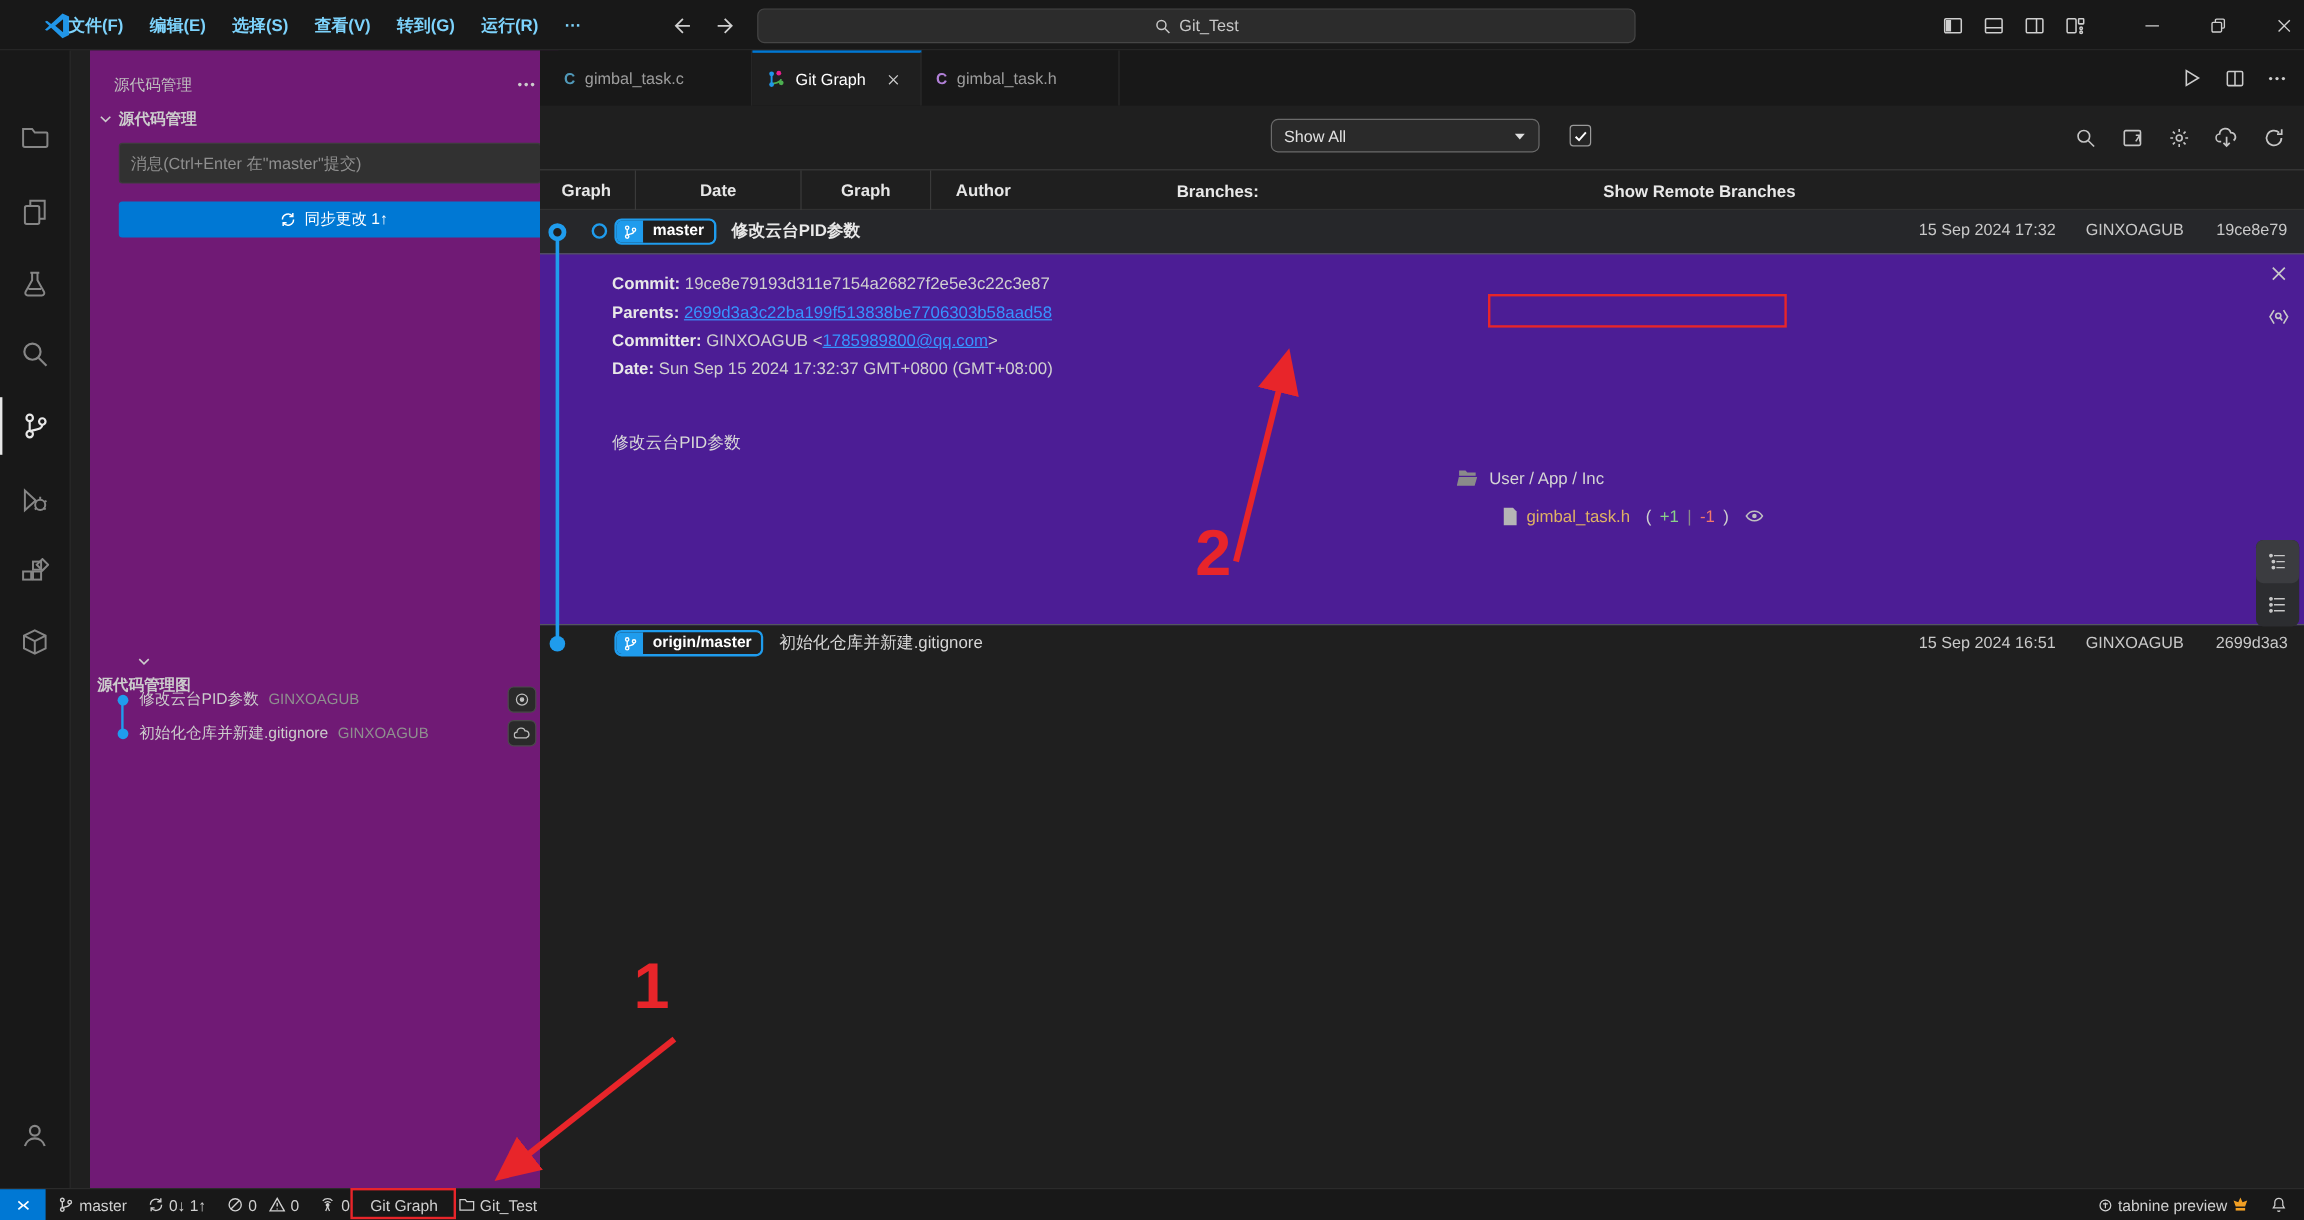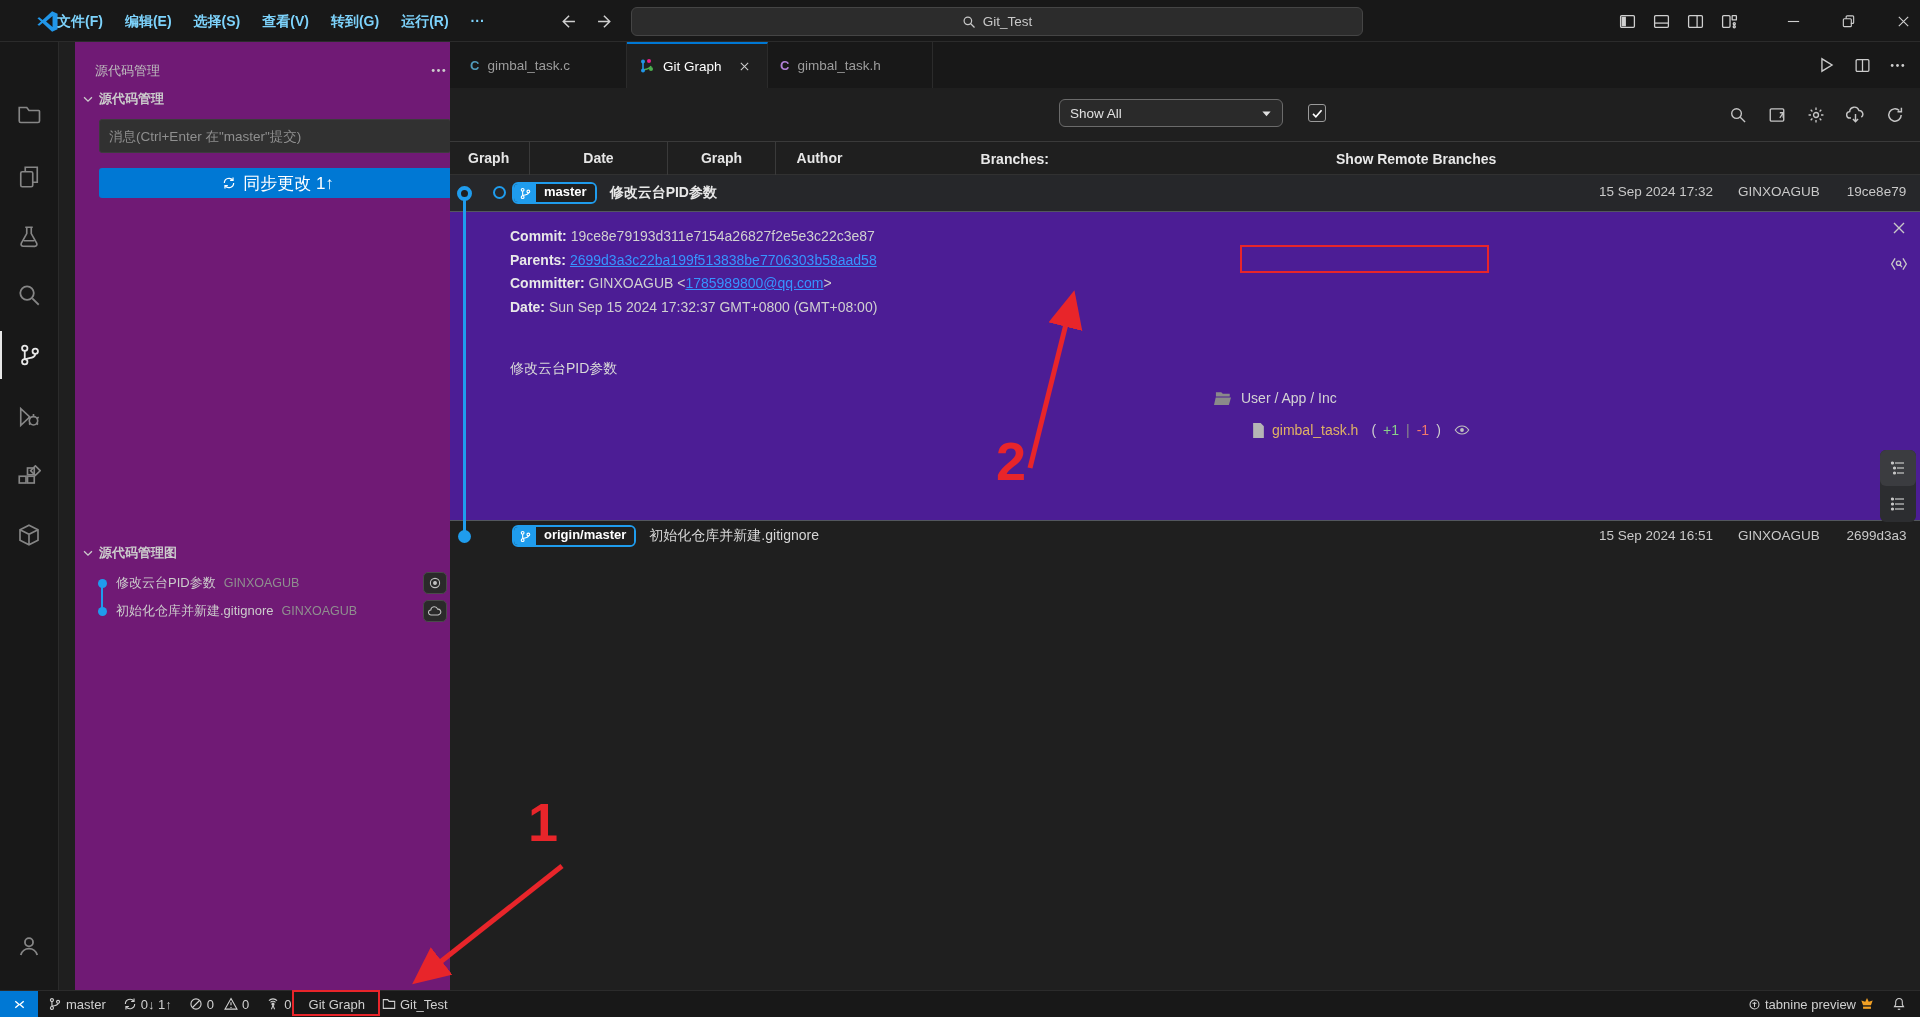--- a/index.html
+++ b/index.html
@@ -23,21 +23,21 @@
   .act-item { position:absolute; left:0; width:58px; height:48px; display:flex; align-items:center; justify-content:center; color:#868686; }
   .act-item.active { color:#e7e7e7; border-left:2px solid #e7e7e7; }
 
   
   .sidebar { position:absolute; left:75px; top:42px; width:391px; height:948px; background:#701a75; border-right:1px solid #2b2b2b; }
   .pane-title { position:absolute; left:20px; top:20px; font-size:13px; color:#bfbfbf; }
   .pane-more { position:absolute; left:355px; top:20px; color:#cccccc; }
   .sec-header { position:absolute; left:6px; display:flex; align-items:center; gap:4px; font-weight:bold; font-size:13px; color:#cccccc; }
   .commit-input { position:absolute; left:24px; top:77px; width:352px; height:34px; background:#313131; border:1px solid #3c3c3c; border-radius:3px; color:#cccccc; font-size:13.5px; padding:0 9px; outline:none; font-family:inherit; }
   .commit-input::placeholder { color:#8f8f8f; }
-  .sync-btn { position:absolute; left:24px; top:126px; width:358px; height:30px; background:#0078d4; border:none; border-radius:3px; color:#ffffff; font-size:17px; display:flex; align-items:center; justify-content:center; gap:7px; cursor:pointer; font-family:inherit; }
+  .sync-btn { position:absolute; left:24px; top:126px; width:358px; height:30px; background:#0078d4; border:none; border-radius:3px; color:#ffffff; font-size:13px; display:flex; align-items:center; justify-content:center; gap:7px; cursor:pointer; font-family:inherit; }
   .scm-row { position:absolute; left:0; width:391px; height:28px; display:flex; align-items:center; font-size:13px; color:#cccccc; }
   .scm-dot { position:absolute; left:23px; width:9px; height:9px; border-radius:50%; background:#1f9ced; }
   .scm-label { margin-left:41px; white-space:nowrap; }
   .scm-author { margin-left:8px; color:#8f8f8f; font-size:12.5px; }
   .scm-act { position:absolute; right:19px; width:24px; height:22px; border:1px solid #4a4a4a; border-radius:5px; background:#2a2a2a; display:flex; align-items:center; justify-content:center; color:#c0c0c0; }
 
   
   .editor { position:absolute; left:450px; top:42px; width:1470px; height:948px; background:#1f1f1f; }
   .tabbar { position:absolute; left:0; top:0; width:1470px; height:46px; background:#181818; }
   .tab { position:absolute; top:0; height:46px; display:flex; align-items:center; gap:8px; padding:0 12px; color:#9d9d9d; font-size:13.5px; border-right:1px solid #2b2b2b; }
@@ -267,21 +267,21 @@
   <button class="sync-btn">
     <span>
         <svg width="14" height="14" viewBox="0 0 16 16" fill="none" stroke="#fff" stroke-width="1.4">
           <path d="M13.3 8A5.3 5.3 0 0 1 3.6 11M2.7 8A5.3 5.3 0 0 1 12.4 5"></path>
           <path d="M12.6 1.8v3.3H9.3M3.4 14.2v-3.3h3.3"></path>
         </svg>
       </span>
     <span>同步更改 1↑</span>
   </button>
 
-  <div class="sec-header" style="top:502px;">
+  <div class="sec-header" style="top:502px;flex-direction:column;">
     <span>
         <svg width="14" height="14" viewBox="0 0 16 16" fill="none" stroke="currentColor" stroke-width="1.5">
           <path d="M3.5 6 8 10.5 12.5 6"></path>
         </svg>
       </span>
     <span>源代码管理图</span>
   </div>
   <div class="abs" style="left:26px;top:541px;width:2px;height:28px;background:#1f9ced;"></div>
   <div class="scm-row" style="top:527px;">
     <span class="scm-dot"></span>

